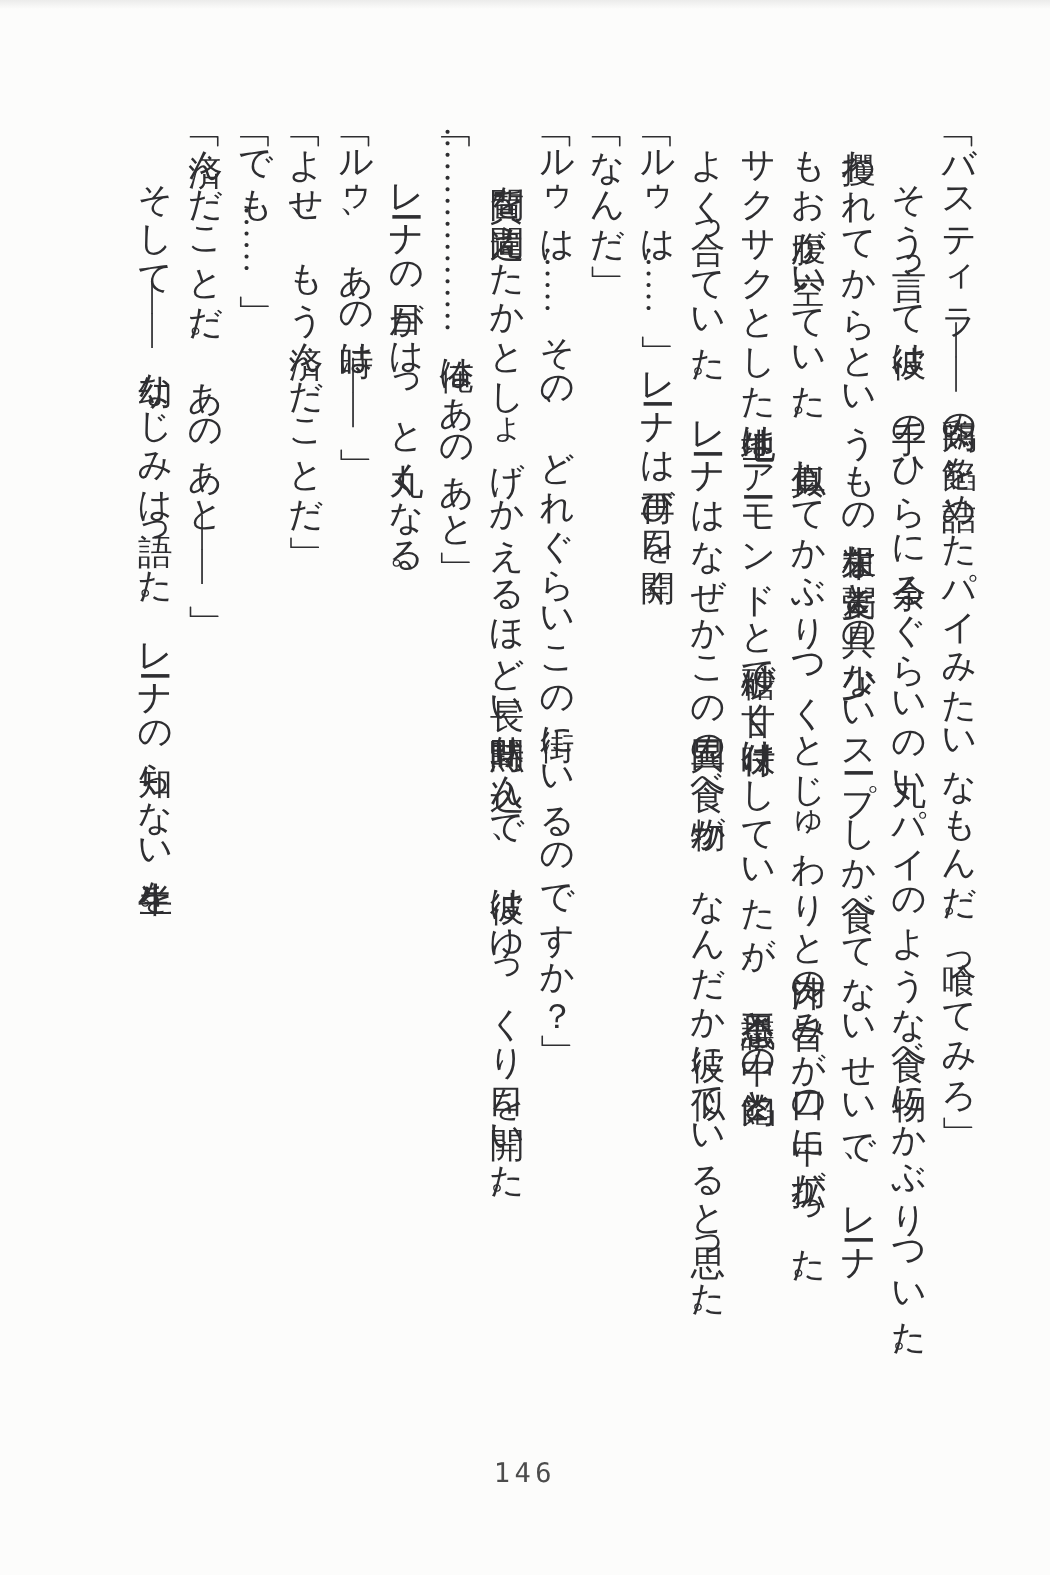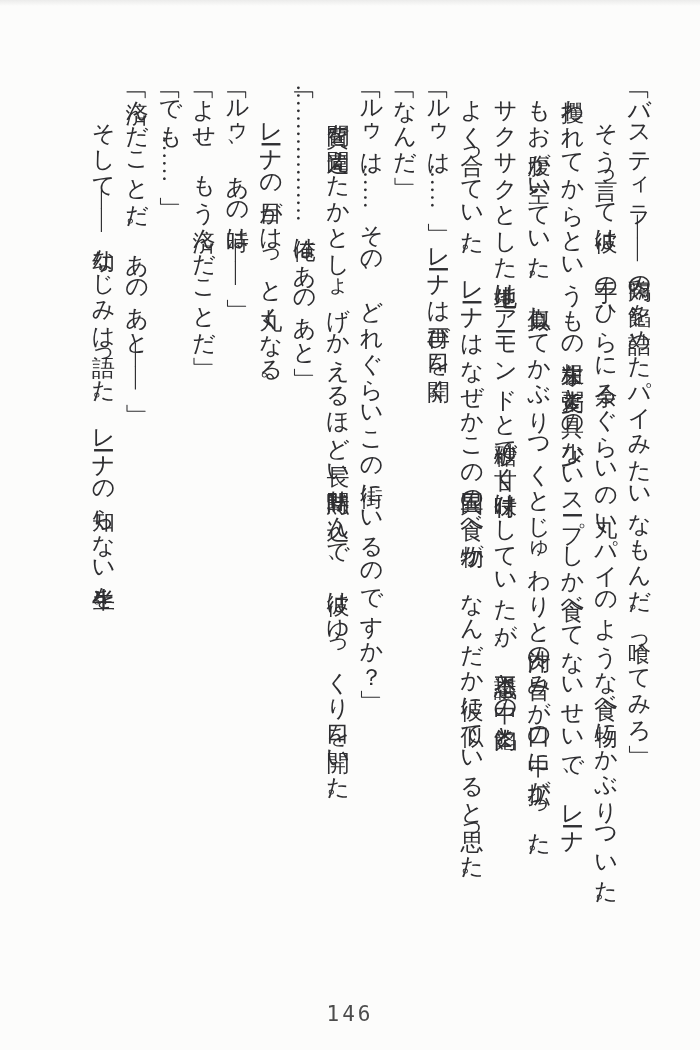--- a/index.html
+++ b/index.html
@@ -34,25 +34,25 @@
     letter-spacing: 0;
   }
   .line {
     margin: 0;
     padding: 0;
     line-height: 33.5px;
     white-space: nowrap;
   }
   .page-number {
     position: absolute;
-    top: 1002px;
+    top: 972px;
     left: 50%;
     transform: translateX(-50%);
     font-family: "DejaVu Sans Mono", "Liberation Mono", monospace;
-    font-size: 21px;
+    font-size: 18px;
     letter-spacing: 3px;
     color: #4c4c4c;
   }
 </style>
 </head>
 <body>
 
 <div class="scan-shade"></div>
 
 <div class="text-area">

